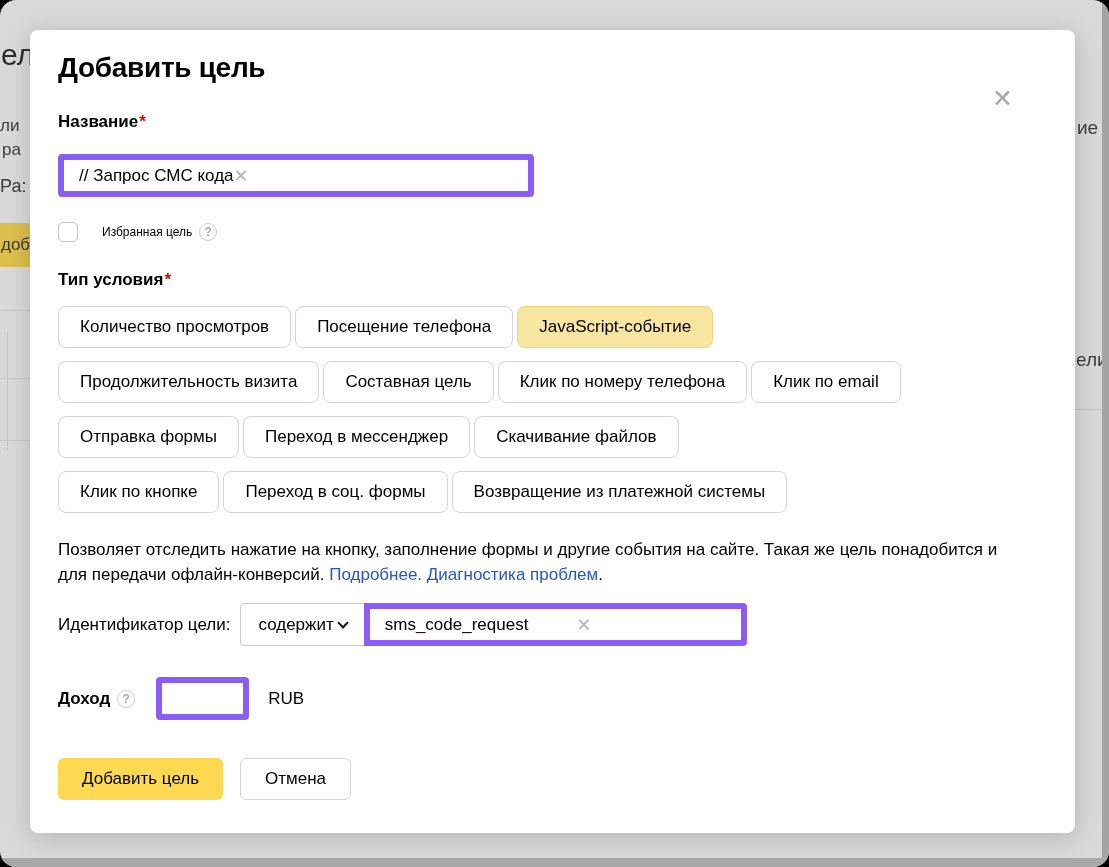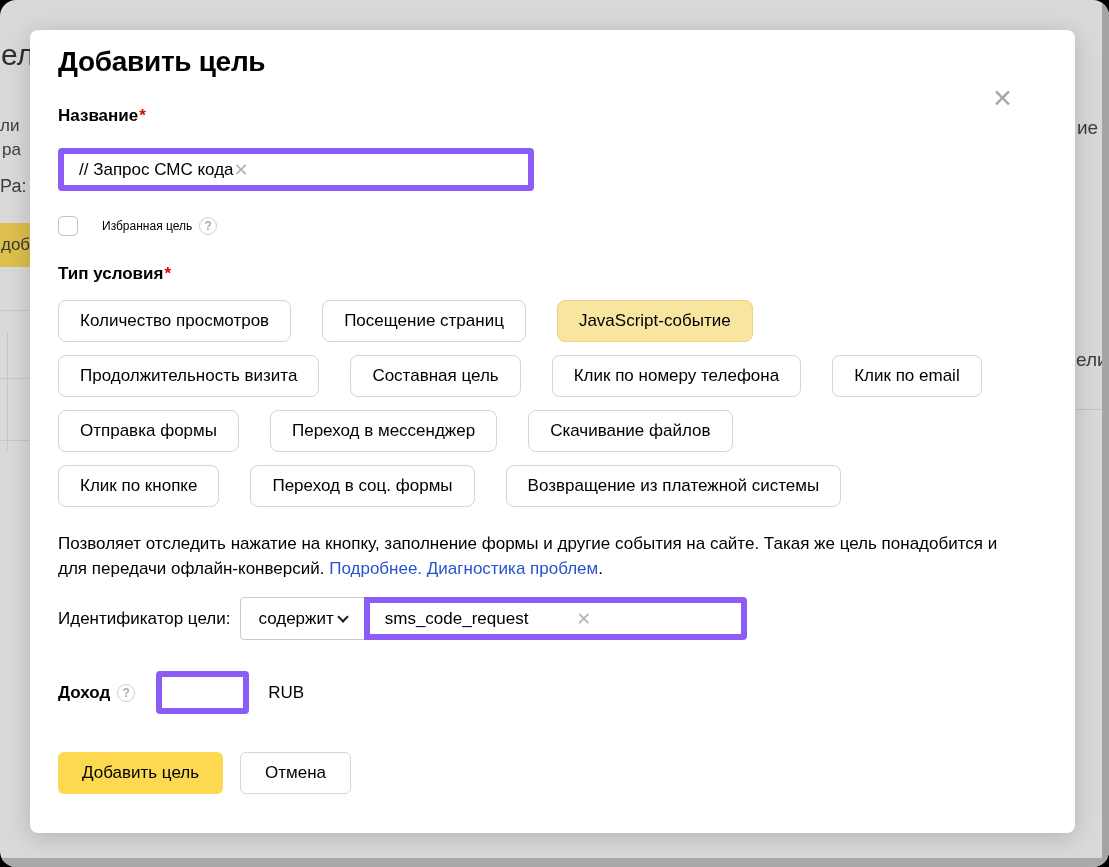--- a/index.html
+++ b/index.html
@@ -23,21 +23,21 @@
   .hl2 { left:0; top:378px; width:30px; }
   .hl3 { left:0; top:440px; width:30px; }
   .hl4 { left:1075px; top:409px; width:34px; background:#c3c3c3; }
   .vline { position:absolute; left:7px; top:332px; width:1px; height:118px; background:#c6c6c6; }
   .frag-r1 { left:1077px; top:117px; font-size:19px; }
   .frag-r2 { left:1076px; top:349px; font-size:19px; }
 
   
   .modal { position:absolute; left:30px; top:30px; width:1045px; height:803px;
            background:#fff; border-radius:8px; box-shadow:0 4px 24px rgba(0,0,0,.18);
-           padding:16px 28px 0 28px; color:#000; }
+           padding:22px 28px 0 28px; color:#000; }
   .modal-title { font-size:28px; font-weight:bold; letter-spacing:-0.3px; }
   .close-btn { position:absolute; top:56px; right:62px; background:none; border:none;
                font-size:25px; color:#a7a7a7; cursor:pointer; line-height:1; }
 
   .field-label { font-size:17px; font-weight:bold; margin-top:28px; }
   .req { color:#e00000; margin-left:1px; }
 
   .text-input { display:flex; align-items:center; justify-content:flex-start;
                 height:43px; border:6px solid #8b5cf6; border-radius:4px;
                 padding:0 15px; font-size:17px; background:#fff; }
@@ -45,21 +45,21 @@
   .clear-x { color:#b5b5b5; font-size:18px; cursor:pointer; }
 
   .checkbox-row { display:flex; align-items:center; margin-top:25px; }
   .checkbox { width:20px; height:20px; border:1px solid #c4c4c4; border-radius:5px; background:#fff; cursor:pointer; }
   .cb-label { font-size:12px; margin-left:24px; }
   .help { width:18px; height:18px; border:1px solid #cecece; border-radius:50%;
           display:inline-flex; align-items:center; justify-content:center;
           font-size:12px; font-weight:bold; color:#ababab; margin-left:7px; cursor:pointer; }
 
   .chips { margin-top:16px; }
-  .chip-row { display:flex; gap:31px; margin-bottom:13px; }
+  .chip-row { display:flex; gap:4px; margin-bottom:13px; }
   .chip { height:42px; padding:0 21px; font-size:17px; font-family:"Liberation Sans",sans-serif;
           background:#fff; border:1px solid #d5d5d5; border-radius:8px; cursor:pointer; white-space:nowrap; color:#000; }
   .chip.selected { background:#f8e6a0; border-color:#ecd37d; }
 
   .description { margin-top:24px; width:962px; font-size:17px; line-height:25px; }
   .link { color:#2654d1; cursor:pointer; }
 
   .identifier-row { display:flex; align-items:center; margin-top:16px; }
   .id-label { font-size:17px; margin-right:10px; }
   .select-box { display:flex; align-items:center; gap:5px; height:43px; padding:0 17px;
@@ -122,21 +122,21 @@
       <span class="cb-label">Избранная цель</span>
       <span class="help">?</span>
     </div>
 
     <div class="field-label">
       <span>Тип условия</span><span class="req">*</span>
     </div>
     <div class="chips">
         <div class="chip-row">
           <button class="chip">Количество просмотров</button>
-          <button class="chip">Посещение страниц</button>
+          <button class="chip">Посещение телефона</button>
           <button class="chip selected">JavaScript-событие</button>
         </div>
         <div class="chip-row">
           <button class="chip">Продолжительность визита</button>
           <button class="chip">Составная цель</button>
           <button class="chip">Клик по номеру телефона</button>
           <button class="chip">Клик по email</button>
         </div>
         <div class="chip-row">
           <button class="chip">Отправка формы</button>

